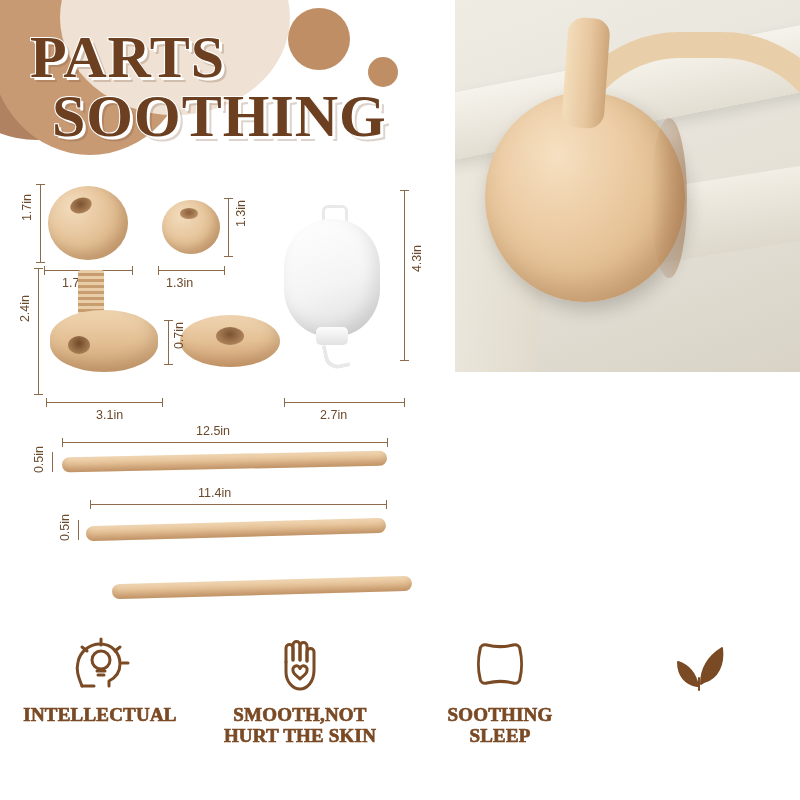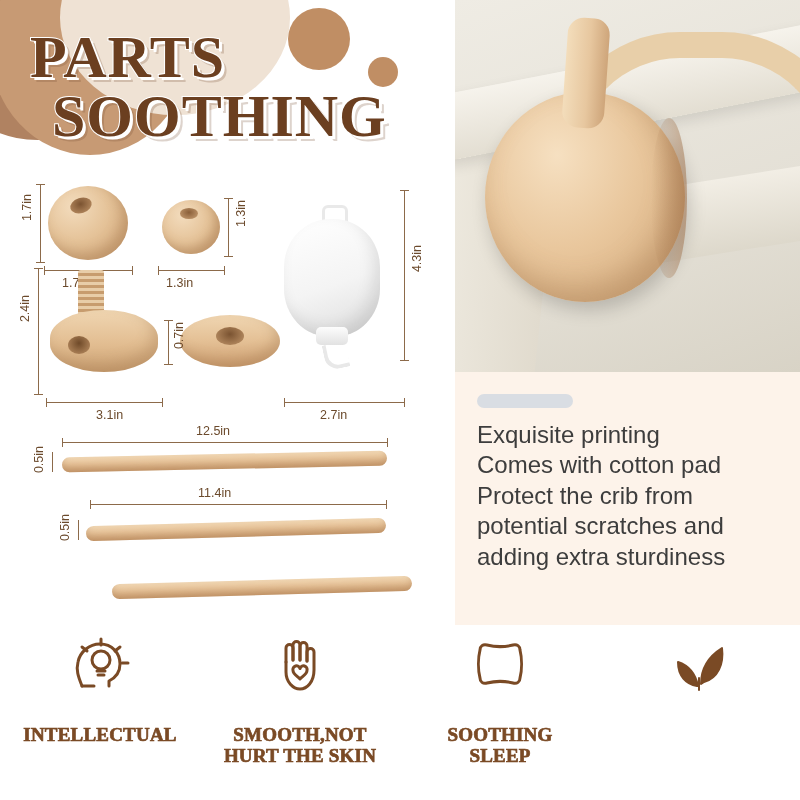--- a/index.html
+++ b/index.html
@@ -189,21 +189,21 @@
   .panel p{
     margin:0;color:#3d3d3d;font-size:24px;line-height:1.27;
   }
   .panel .txt{position:absolute;left:22px;top:48px;width:310px;}
 
   
   .icons{position:absolute;left:0;top:628px;width:800px;height:172px;}
   .icon-col{position:absolute;top:0;width:200px;text-align:center;}
   .icon-col .glyph{height:72px;display:flex;align-items:center;justify-content:center;color:#7a4a25;}
   .icon-col .cap{
-    margin-top:24px;
+    margin-top:4px;
     font-family:"Liberation Serif", serif;
     font-weight:bold;font-size:19px;line-height:1.12;color:#7a4a25;
     -webkit-text-stroke:0.7px #7a4a25;
     letter-spacing:.2px;
   }
   .c1{left:0px;}
   .c2{left:200px;}
   .c3{left:400px;}
   .c4{left:600px;}
 </style>
@@ -306,30 +306,20 @@
 
   <div class="photo">
     <div class="rail-vert"></div>
     <div class="crib-rail"></div>
     <div class="arc"></div>
     <div class="crib-rail2"></div>
     <div class="bigdisc"></div>
     <div class="post"></div>
   </div>
 
-  <div class="panel">
-    <div class="pill"></div>
-    <div class="txt">
-      <p>Exquisite printing</p>
-      <p>Comes with cotton pad</p>
-      <p>Protect the crib from</p>
-      <p>potential scratches and</p>
-      <p>adding extra sturdiness</p>
-    </div>
-  </div>
 
   <div class="icons">
 
     <div class="icon-col c1">
       <div class="glyph">
         <svg width="64" height="64" viewBox="0 0 64 64" fill="none" stroke="#7a4a25" stroke-width="3" stroke-linecap="round" stroke-linejoin="round">
           <path d="M14 54 C10 44 8 38 10 30 C12 20 21 12 32 12 C44 12 52 21 52 32 C52 40 47 46 41 49 L41 54"></path>
           <path d="M14 54 L26 54"></path>
           <circle cx="33" cy="28" r="9"></circle>
           <path d="M29 39 L37 39 M30 43 L36 43"></path>

